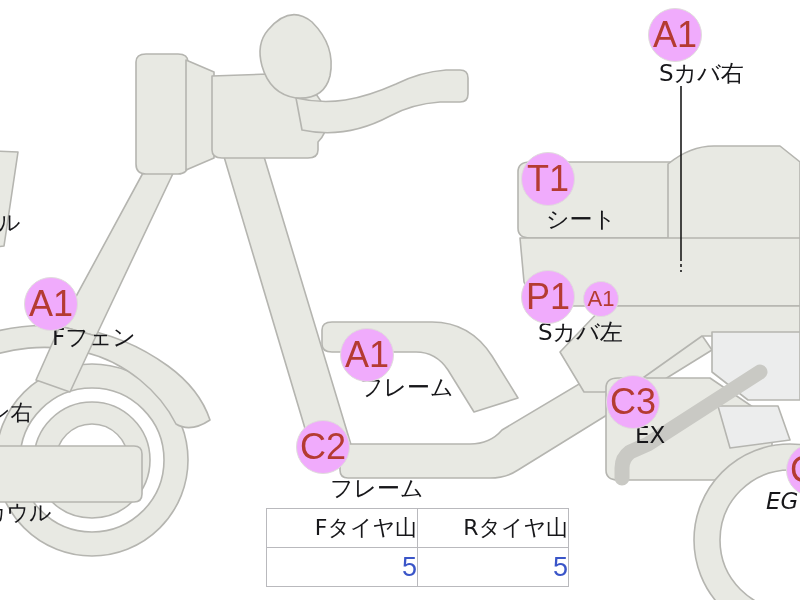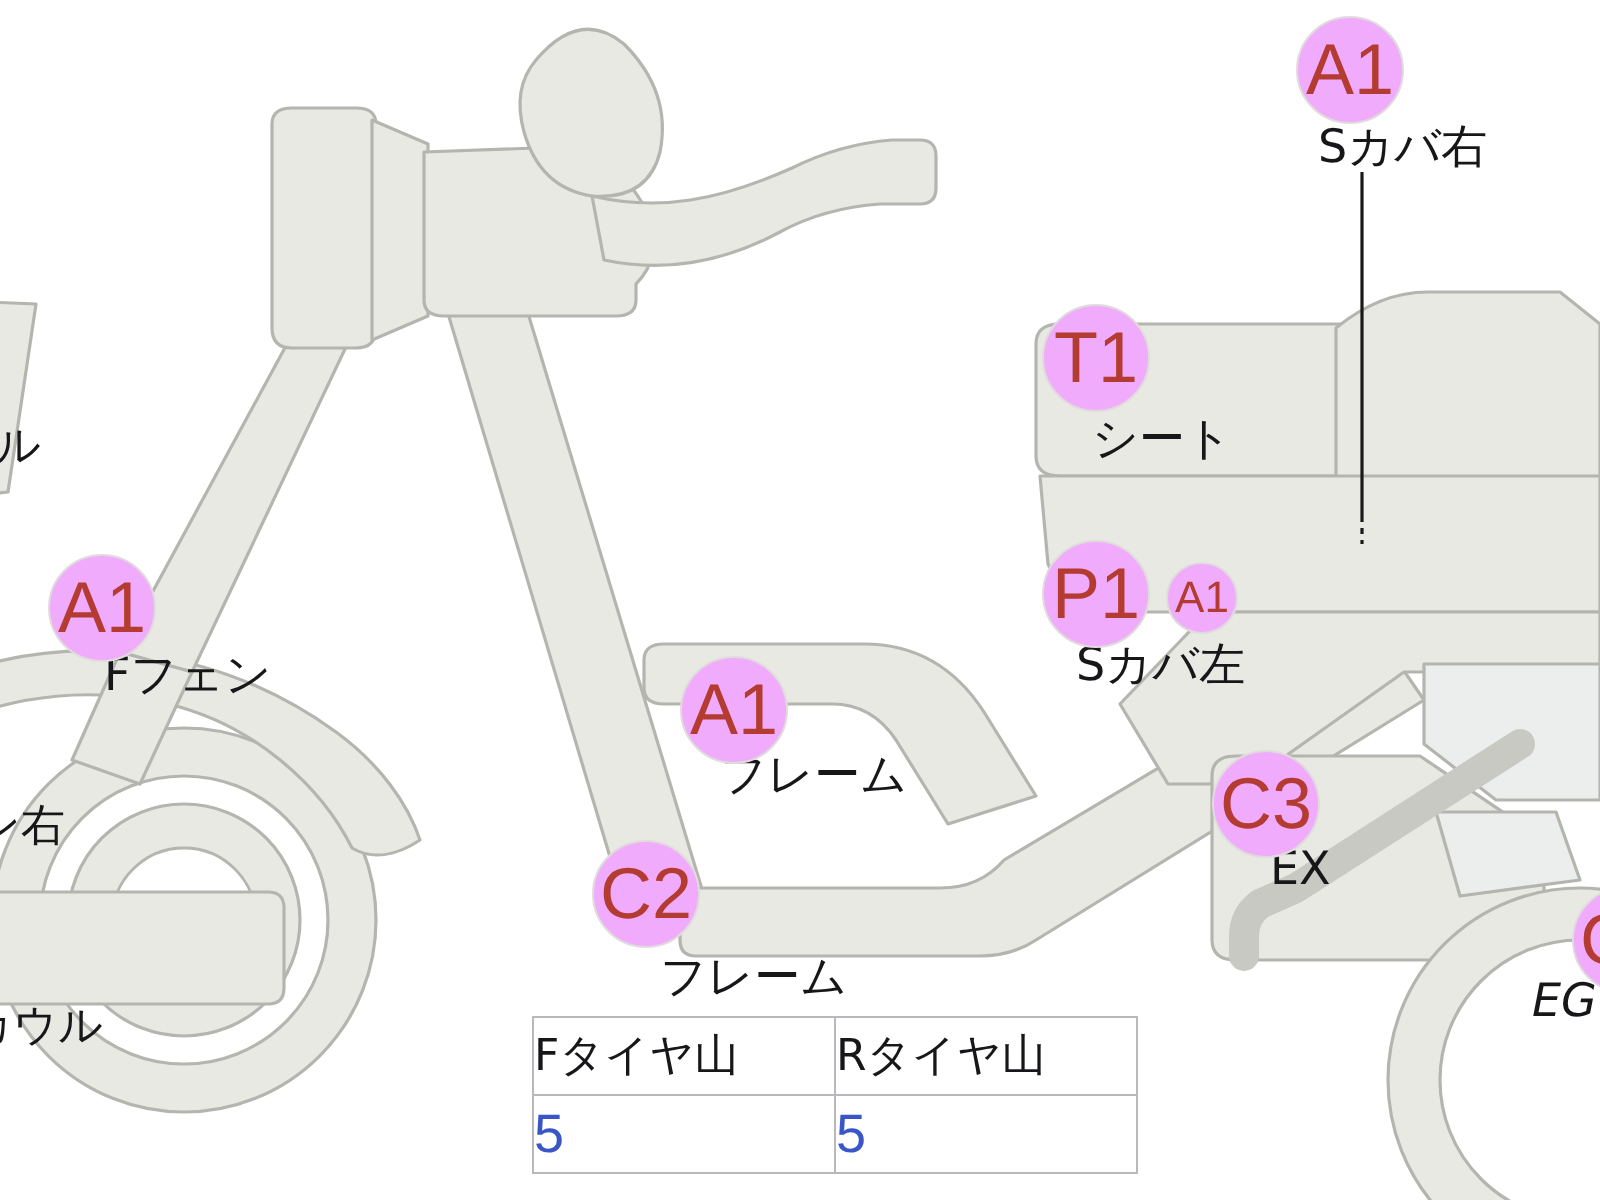--- a/index.html
+++ b/index.html
@@ -44,21 +44,21 @@
   #tire-table{
     position:absolute;
     left:266px;top:508px;
     border-collapse:collapse;
     background:#fff;
     z-index:60;
   }
   #tire-table th,#tire-table td{
     border:1px solid #b9b9bd;
     width:150px;height:38px;
-    text-align:left;
+    text-align:right;
     padding:0;
     font-weight:normal;
   }
   #tire-table th{
     font-size:22px;color:#17171a;
     font-family:"DejaVu Sans","Liberation Sans",sans-serif;
   }
   #tire-table td{
     font-size:27px;color:#3a55c8;
     font-family:"Liberation Sans",sans-serif;

